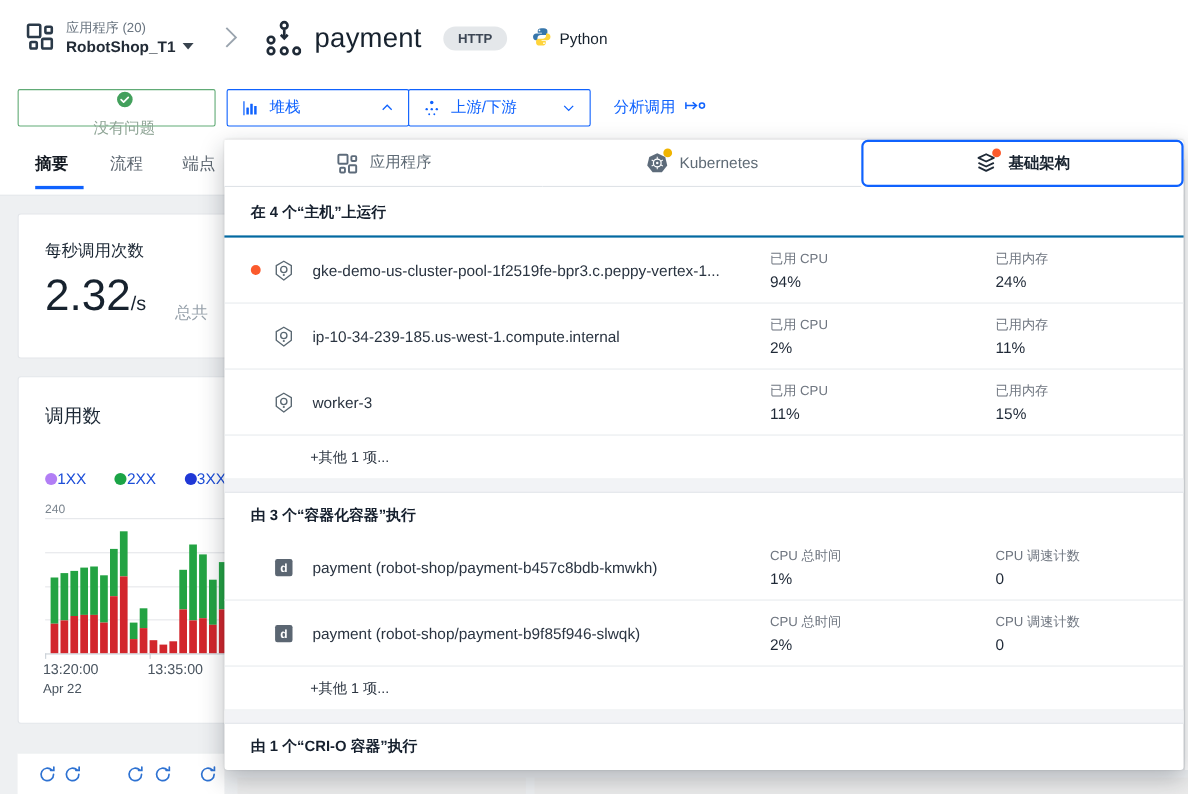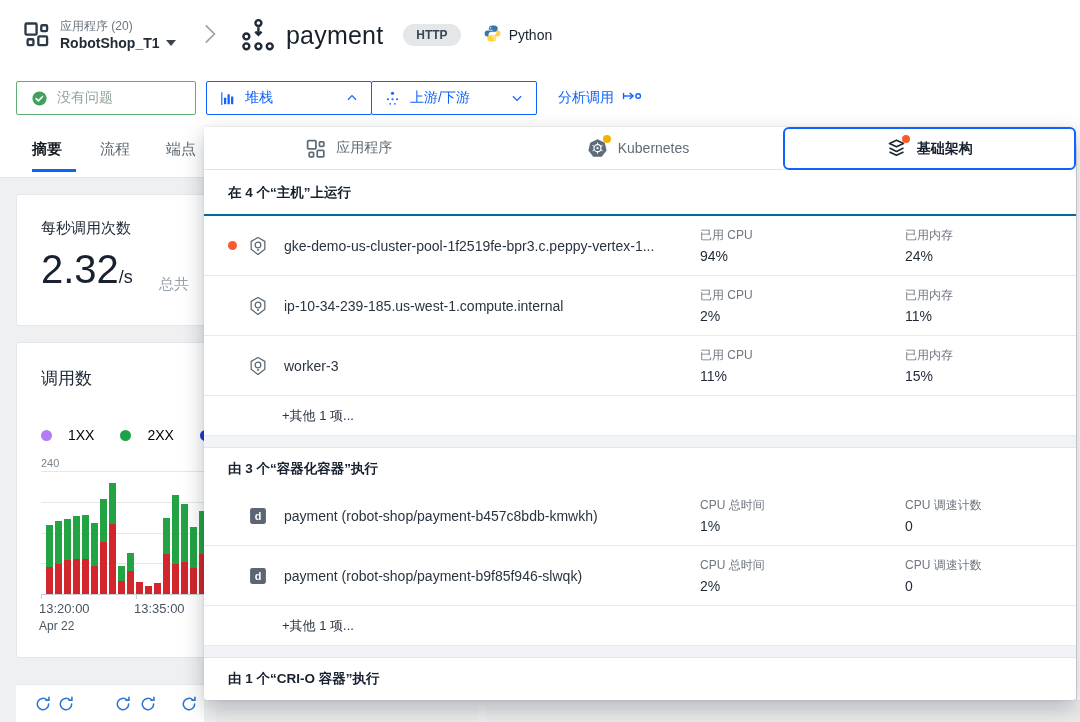--- a/index.html
+++ b/index.html
@@ -20,21 +20,21 @@
   .svc { position:absolute; left:240px; top:18px; display:flex; align-items:center; gap:12px; }
   .svc-ico { width:34px; height:34px; color:#1f2a37; }
   .svc-name { font-size:25px; font-weight:500; color:#17222e; letter-spacing:.2px; }
   .pill { background:#e4e7ea; color:#3c4654; font-size:12px; font-weight:bold; border-radius:12px; padding:4px 13px; margin-left:8px; }
   .py { display:flex; align-items:center; gap:7px; margin-left:10px; font-size:14px; color:#17222e; }
   .py svg { width:19px; height:19px; }
 
   
   .tb { position:absolute; left:0; top:81px; height:34px; width:1080px; }
   .btn { position:absolute; top:0; height:34px; display:flex; align-items:center; font-size:14px; background:#fff; cursor:pointer; }
-  .btn-ok { left:16px; width:180px; border:1px solid #61ab76; border-radius:2px; color:#8fa596; gap:9px; padding-left:14px; }
+  .btn-ok { left:16px; width:180px; border:1px solid #61ab76; border-radius:2px; color:#8fa596; gap:9px; padding-left:14px;flex-direction:column; }
   .ok-ico { width:17px; height:17px; }
   .btn-blue { border:1px solid #0f62fe; color:#0f62fe; border-radius:2px; }
   .btn-stack { left:206px; width:166px; padding:0 12px; gap:9px; }
   .btn-updown { left:371px; width:166px; padding:0 12px; gap:9px; }
   .btn-blue .chev { margin-left:auto; width:14px; height:14px; }
   .bicon { width:17px; height:17px; }
   .analyze { position:absolute; left:558px; top:7px; display:flex; align-items:center; gap:8px; color:#0f62fe; font-size:14px; cursor:pointer; }
   .analyze svg { width:20px; height:16px; }
 
   
@@ -46,21 +46,21 @@
   
   .card { position:absolute; background:#fff; border:1px solid #e3e6ea; border-radius:3px; z-index:2; }
   .card1 { left:16px; top:194px; width:560px; height:132px; }
   .card-title { position:absolute; left:24px; top:24px; font-size:15px; font-weight:normal; color:#1b2734; }
   .big-val { position:absolute; left:24px; top:52px; font-size:40px; color:#17222e; }
   .big-unit { font-size:18px; color:#17222e; }
   .big-suffix { position:absolute; left:142px; top:80px; font-size:15px; color:#97a1ab; }
   .card2 { left:16px; top:342px; width:560px; height:316px; }
   .card2 .card-title { font-size:17px; }
   .legend { position:absolute; left:24px; top:84px; display:flex; gap:26px; }
-  .leg-item { display:flex; align-items:center; gap:16px; font-size:14px; color:#000000; }
+  .leg-item { display:flex; align-items:center; gap:0; font-size:14px; color:#1d4ed8; }
   .leg-dot { width:11px; height:11px; border-radius:50%; }
   .ymax { position:absolute; left:24px; top:114px; font-size:11px; color:#7a848e; }
   .plot { position:absolute; left:24px; top:128px; width:520px; height:123px; }
   .gridline { position:absolute; left:0; width:520px; height:1px; background:#e5e7ea; }
   .axis { position:absolute; left:24px; top:251px; width:520px; height:1px; background:#c9d0d6; }
   .tick { position:absolute; top:251px; width:1px; height:5px; background:#c9d0d6; }
   .xlab { position:absolute; top:258px; font-size:13px; color:#4a5560; }
   .xdate { position:absolute; top:276px; font-size:12px; color:#4a5560;text-align:center; }
   .bars { position:absolute; left:29px; top:128px; height:123px; display:flex; align-items:flex-end; gap:2px; }
   .bar { width:7px; display:flex; flex-direction:column; justify-content:flex-end; }

